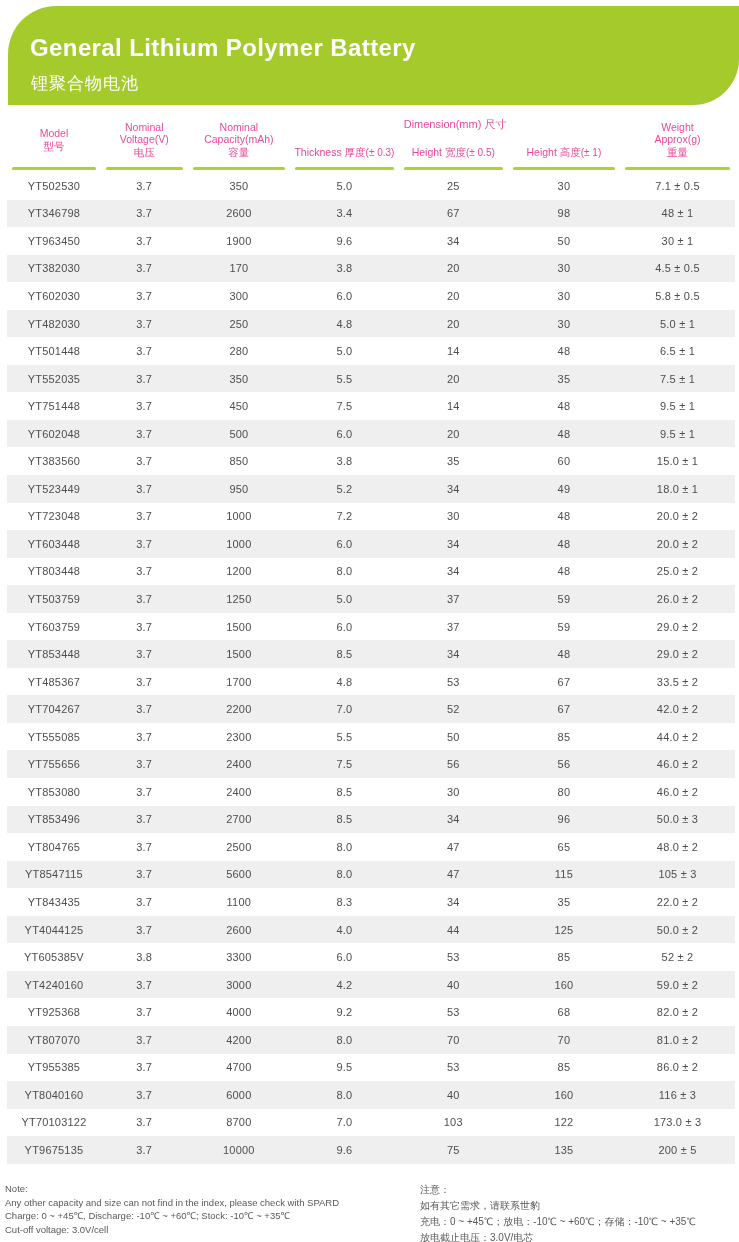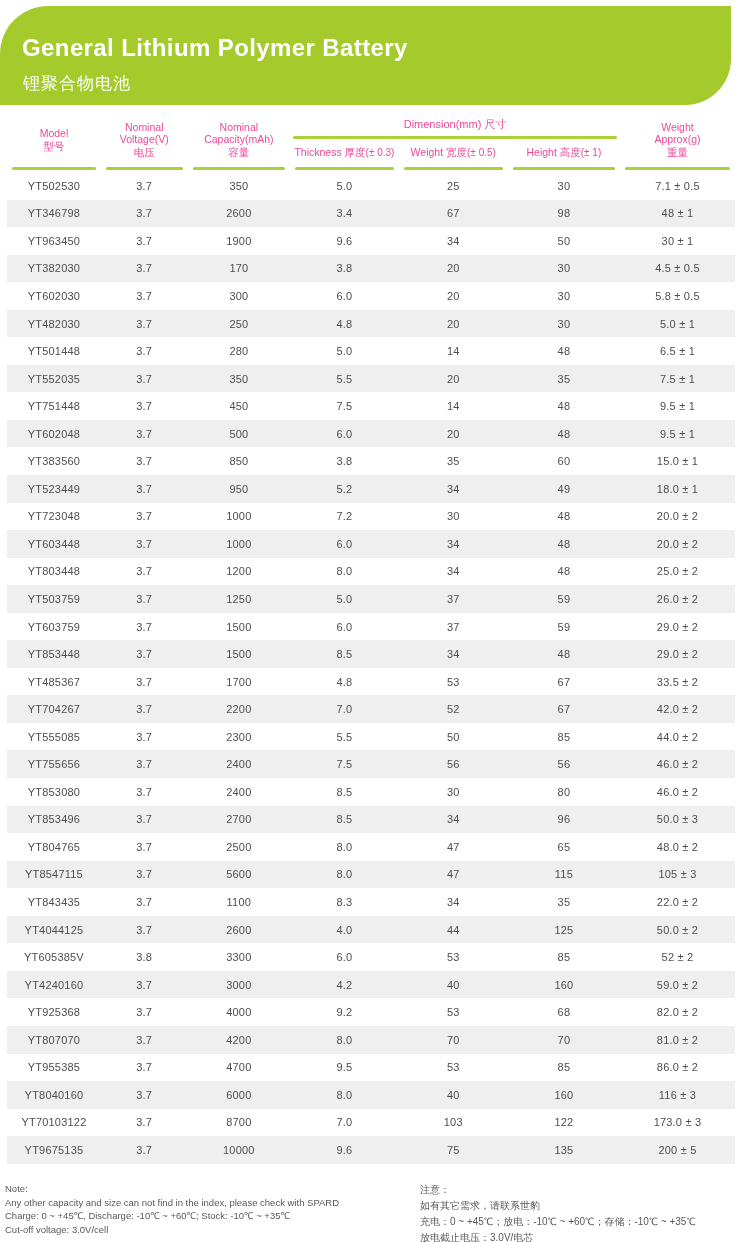--- a/index.html
+++ b/index.html
@@ -1,36 +1,36 @@
 <!DOCTYPE html>
 <html><head>
 <meta charset="utf-8">
 <style>
   * { box-sizing: border-box; }
   html,body { margin:0; padding:0; background:#ffffff; }
   body { font-family:"Liberation Sans", sans-serif; }
   .page { position:relative; width:739px; height:1242px; background:#fff; overflow:hidden; }
 
   
-  .banner { position:absolute; left:0; top:6px; width:731px; height:99px;
+  .banner { position:absolute; left:8px; top:6px; width:731px; height:99px;
             background:#a5ca2b; border-radius:48px 0 46px 0; color:#fff; }
   .banner h1 { margin:0; position:absolute; left:22px; top:28px; font-size:24px;
                font-weight:bold; letter-spacing:0.4px; }
   .banner .subtitle { position:absolute; left:23px; top:66px; font-size:17px;
                       letter-spacing:1px; }
 
   
   .thead { position:absolute; top:112px; left:7px; width:728px;
            display:grid;
            grid-template-columns:12.9% 11.9% 14.1% 14.9% 15.0% 15.4% 15.8%;
            grid-template-rows:27px 31px;
            color:#ec4899; }
   .hcol { grid-row:1 / 3; display:flex; flex-direction:column; text-align:center; }
   .hcol .htext { margin:auto; font-size:10.5px; line-height:12.5px; }
-  .hgroup { grid-column:4 / 7; grid-row:1; display:flex; flex-direction:column; text-align:center; }
+  .hgroup { grid-column:4 / 7; grid-row:1; display:flex; flex-direction:column; text-align:center;align-items:center; }
   .hgroup .htext { margin:auto; font-size:11px; }
   .hsub { grid-row:2; display:flex; flex-direction:column; text-align:center; }
   .hsub .htext { margin:auto; font-size:10.5px; }
   .tol { font-size:10px; }
   .greenline { height:3px; border-radius:1.5px; background:#a9d13a; margin:0 5px; flex:none; }
   .hgroup .greenline { margin:0 3px; }
 
   
   table.spec { position:absolute; top:172px; left:7px; width:728px;
                border-collapse:collapse; table-layout:fixed; }
@@ -86,21 +86,21 @@
       <div class="htext">Dimension(mm) 尺寸</div>
       <div class="greenline"></div>
     </div>
 
     <div class="hsub" style="grid-column:4">
       <div class="htext"><span>Thickness 厚度</span><span class="tol">(± 0.3)</span></div>
       <div class="greenline"></div>
     </div>
 
     <div class="hsub" style="grid-column:5">
-      <div class="htext"><span>Weight 宽度</span><span class="tol">(± 0.5)</span></div>
+      <div class="htext"><span>Height 宽度</span><span class="tol">(± 0.5)</span></div>
       <div class="greenline"></div>
     </div>
 
     <div class="hsub" style="grid-column:6">
       <div class="htext"><span>Height 高度</span><span class="tol">(± 1)</span></div>
       <div class="greenline"></div>
     </div>
 
     <div class="hcol" style="grid-column:7">
       <div class="htext">

